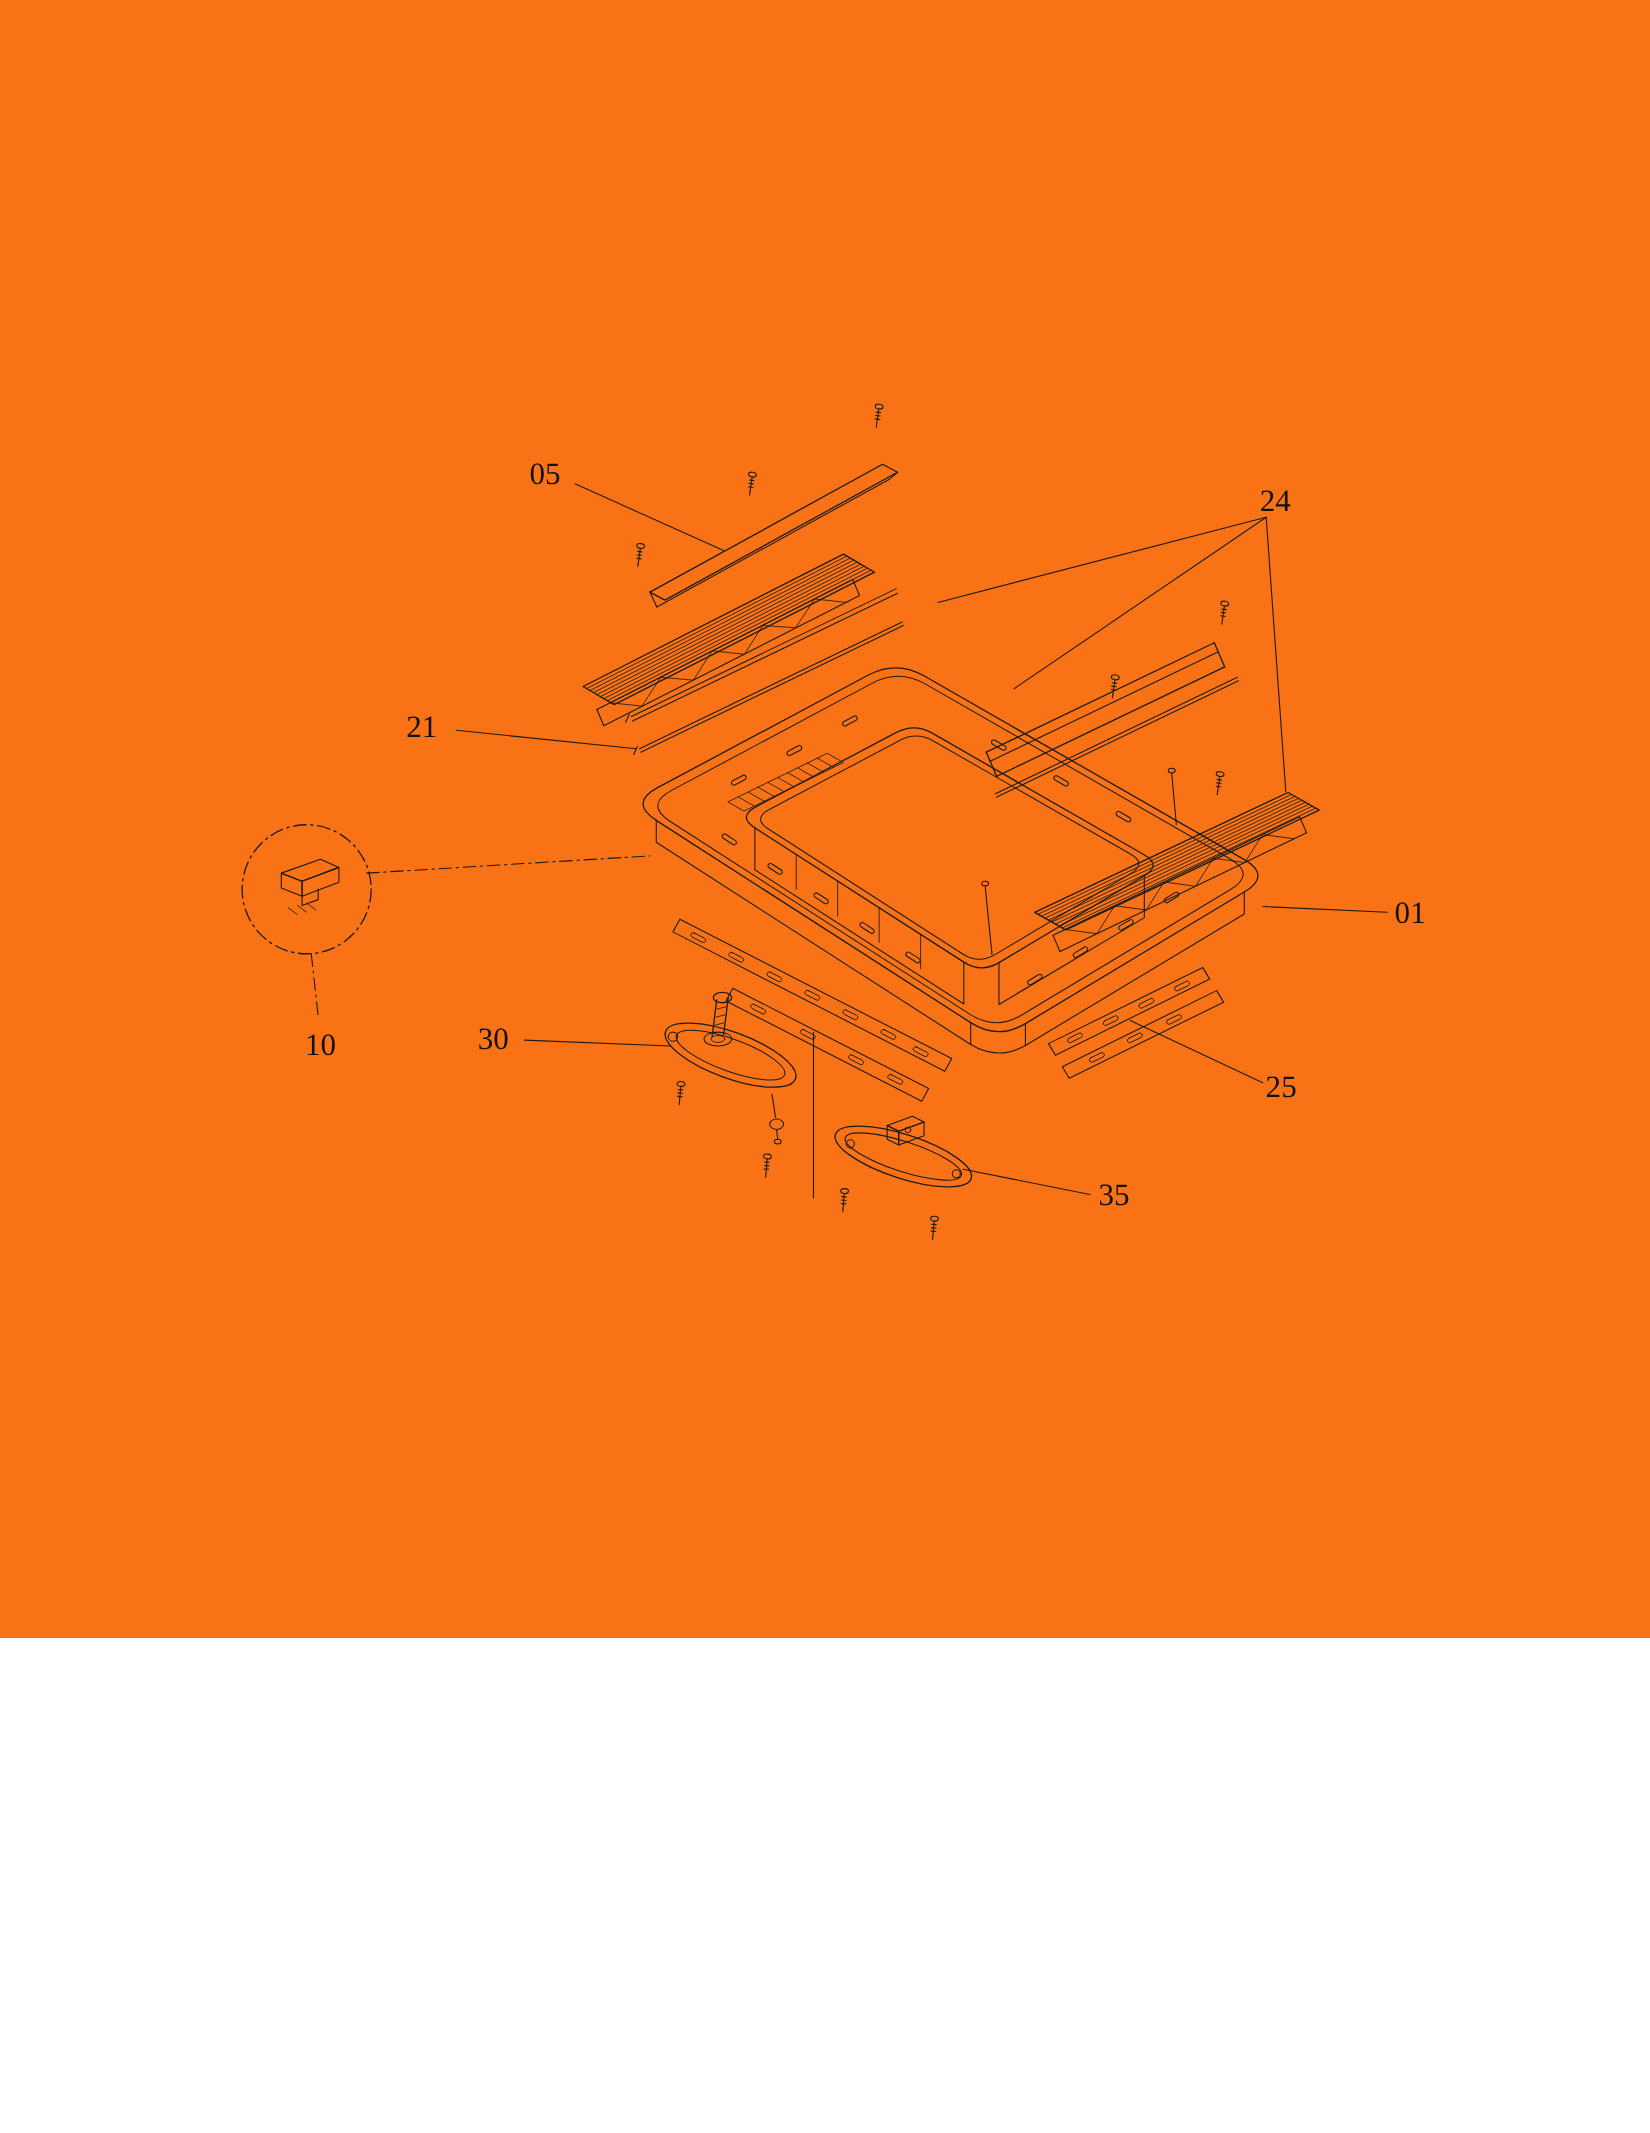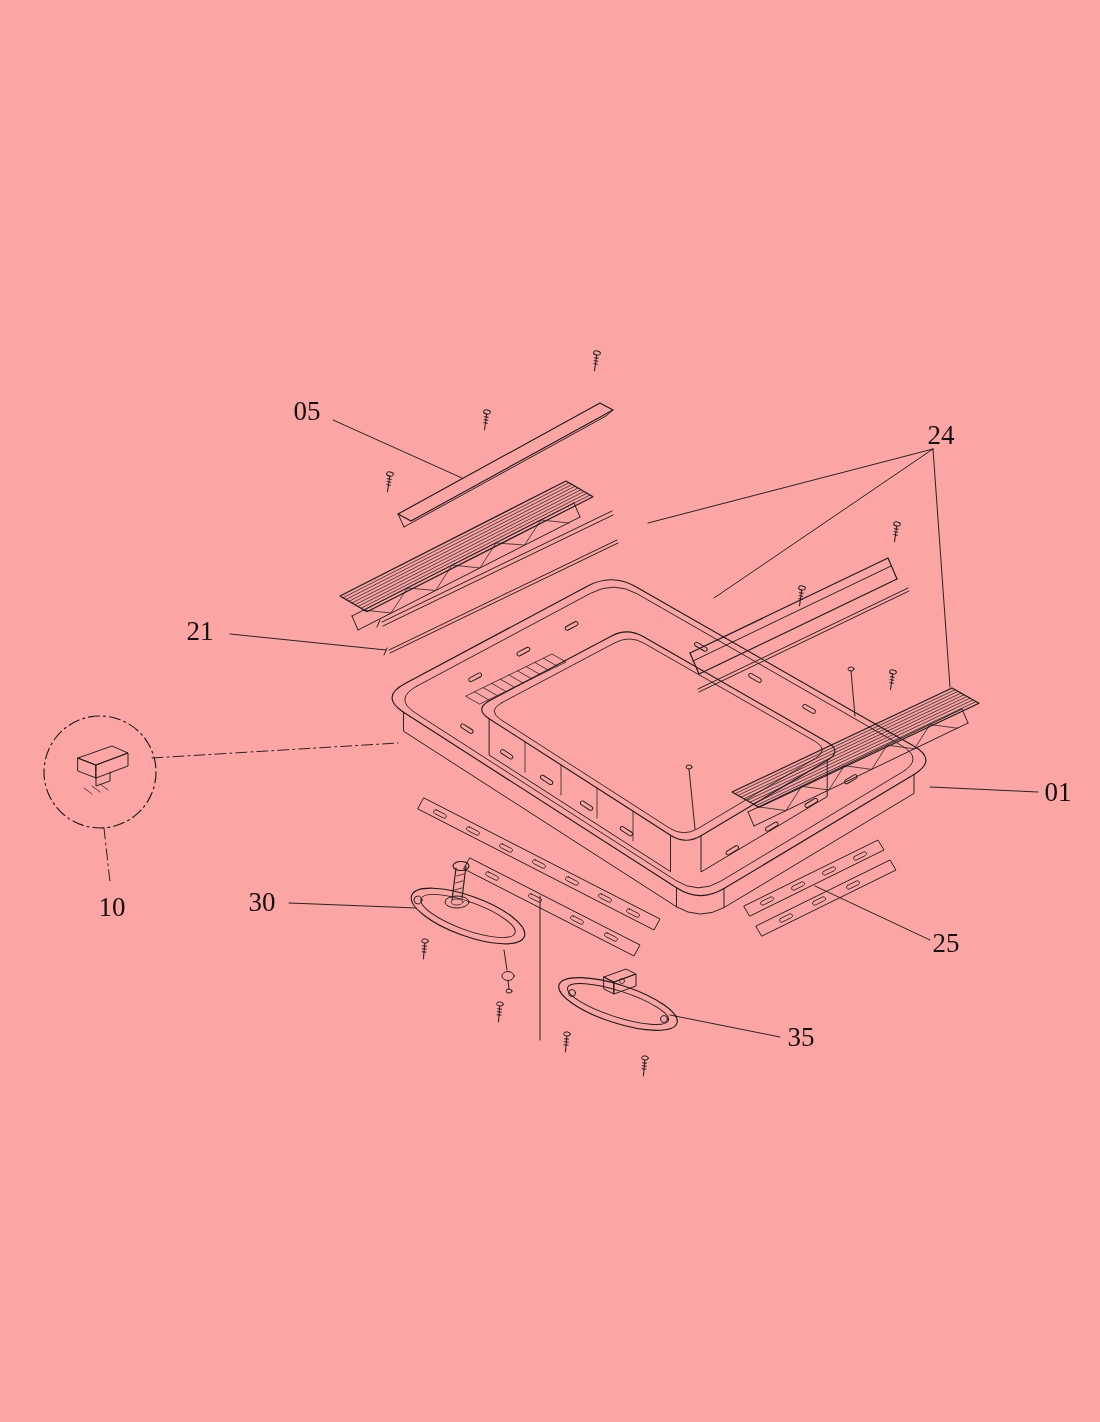--- a/index.html
+++ b/index.html
@@ -1,16 +1,16 @@
 <!DOCTYPE html>
 <html><head>
 <meta charset="utf-8">
 <style>
   html,body{margin:0;padding:0;background:#ffffff;}
-  .stage{position:relative;width:1100px;height:1422px;background:#fca5a5;overflow:hidden;text-align:right;}
+  .stage{position:relative;width:1100px;height:1092px;background:#f97316;overflow:hidden;text-align:right;}
   svg{position:absolute;left:0;top:0;width:100%;height:100%;}
   .ink{stroke:#1c1c1c;fill:none;stroke-width:1.15;stroke-linecap:round;stroke-linejoin:round;}
   .thin{stroke-width:0.75;}
   .med{stroke-width:0.95;}
   .dashdot{stroke-dasharray:11 4 2 4;}
   .lbl{fill:#111111;stroke:none;font-family:"Liberation Serif", serif;font-size:27px;}
 </style>
 </head>
 <body>
 

